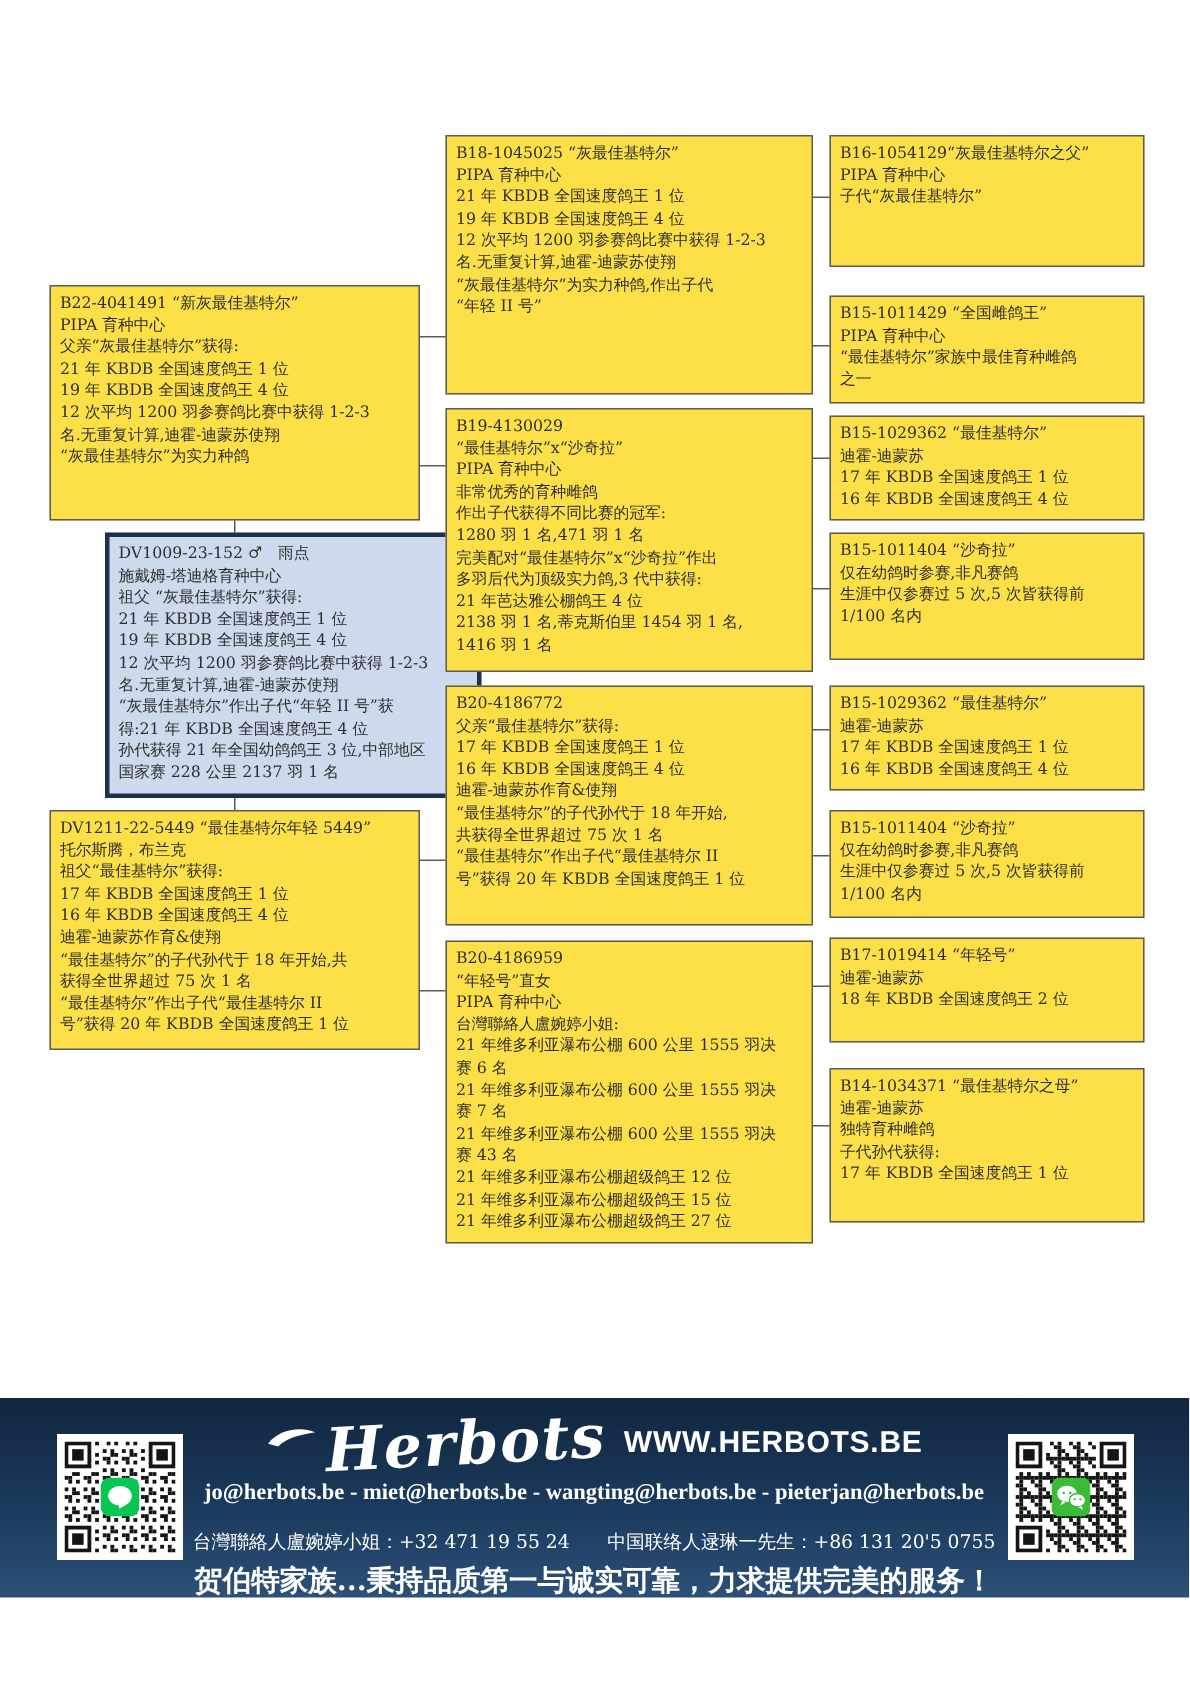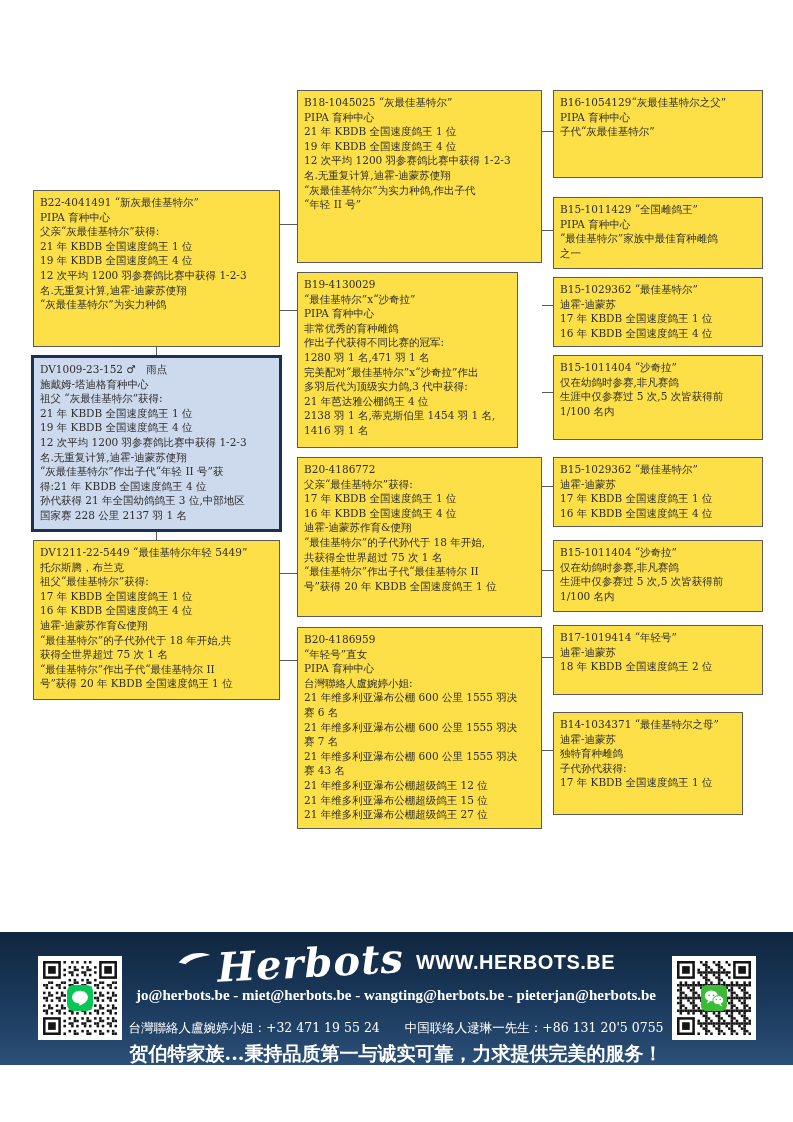--- a/index.html
+++ b/index.html
@@ -1,21 +1,21 @@
 <!DOCTYPE html>
 <html><head>
 <meta charset="utf-8">
 <style>
   html,body{margin:0;padding:0;background:#ffffff;}
   .page{position:relative;width:793px;height:1122px;background:#fff;overflow:hidden;
         font-family:"DejaVu Serif","Liberation Serif",serif;}
   
   .pbox{position:absolute;background:#fde047;border:1px solid #5a5a5a;
         padding:4px 6px 6px 6px;box-sizing:border-box;color:#2e2e2e;}
-  .pbox.hl{background:#cdd9ec;border:3px solid #1f2f4e;}
+  .pbox.hl{background:#cdd9ec;border:3px solid #1f2f4e;margin-left:39px;}
   .bline{font-size:10.5px;line-height:14.6px;white-space:nowrap;}
   
   .cn{position:absolute;background:#5a5a5a;}
   .cn.h{height:1px;}
   .cn.v{width:1px;}
   
   .footer{position:absolute;left:0;top:932px;width:793px;height:133px;color:#fff;
           background:linear-gradient(180deg,#10263f 0%,#1b3a5d 55%,#2c5078 100%);}
   .qr{position:absolute;top:24px;width:84px;height:84px;background:#fff;padding:5px;box-sizing:border-box;}
   .qr svg{display:block;width:100%;height:100%;}
@@ -80,21 +80,21 @@
   <div class="pbox" style="left:297px;top:90px;width:245px;min-height:173px;">
       <div class="bline">B18-1045025 “灰最佳基特尔”</div>
       <div class="bline">PIPA 育种中心</div>
       <div class="bline">21 年 KBDB 全国速度鸽王 1 位</div>
       <div class="bline">19 年 KBDB 全国速度鸽王 4 位</div>
       <div class="bline">12 次平均 1200 羽参赛鸽比赛中获得 1-2-3</div>
       <div class="bline">名.无重复计算,迪霍-迪蒙苏使翔</div>
       <div class="bline">“灰最佳基特尔”为实力种鸽,作出子代</div>
       <div class="bline">“年轻 II 号”</div>
     </div>
-  <div class="pbox" style="left:297px;top:272px;width:221px;min-height:176px;">
+  <div class="pbox" style="left:297px;top:272px;width:245px;min-height:176px;">
       <div class="bline">B19-4130029</div>
       <div class="bline">“最佳基特尔”x“沙奇拉”</div>
       <div class="bline">PIPA 育种中心</div>
       <div class="bline">非常优秀的育种雌鸽</div>
       <div class="bline">作出子代获得不同比赛的冠军:</div>
       <div class="bline">1280 羽 1 名,471 羽 1 名</div>
       <div class="bline">完美配对“最佳基特尔”x“沙奇拉”作出</div>
       <div class="bline">多羽后代为顶级实力鸽,3 代中获得:</div>
       <div class="bline">21 年芭达雅公棚鸽王 4 位</div>
       <div class="bline">2138 羽 1 名,蒂克斯伯里 1454 羽 1 名,</div>
@@ -160,21 +160,21 @@
       <div class="bline">B15-1011404 “沙奇拉”</div>
       <div class="bline">仅在幼鸽时参赛,非凡赛鸽</div>
       <div class="bline">生涯中仅参赛过 5 次,5 次皆获得前</div>
       <div class="bline">1/100 名内</div>
     </div>
   <div class="pbox" style="left:553px;top:625px;width:210px;min-height:70px;">
       <div class="bline">B17-1019414 “年轻号”</div>
       <div class="bline">迪霍-迪蒙苏</div>
       <div class="bline">18 年 KBDB 全国速度鸽王 2 位</div>
     </div>
-  <div class="pbox" style="left:553px;top:712px;width:190px;min-height:103px;">
+  <div class="pbox" style="left:553px;top:712px;width:210px;min-height:103px;">
       <div class="bline">B14-1034371 “最佳基特尔之母”</div>
       <div class="bline">迪霍-迪蒙苏</div>
       <div class="bline">独特育种雌鸽</div>
       <div class="bline">子代孙代获得:</div>
       <div class="bline">17 年 KBDB 全国速度鸽王 1 位</div>
     </div>
 
   <div class="cn v" style="left:156px;top:347px;height:8px;"></div>
   <div class="cn v" style="left:156px;top:532px;height:8px;"></div>
   <div class="cn h" style="left:280px;top:224px;width:17px;"></div>

